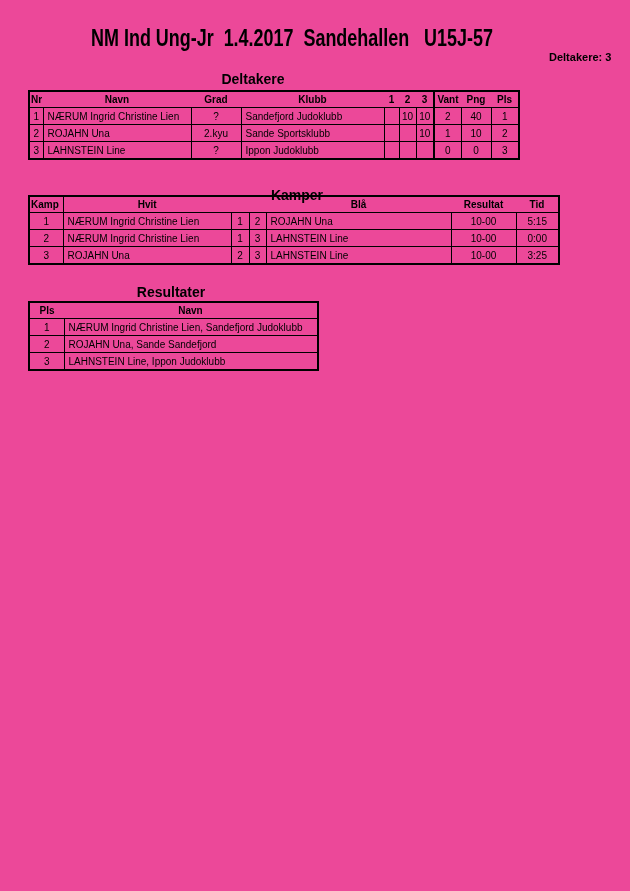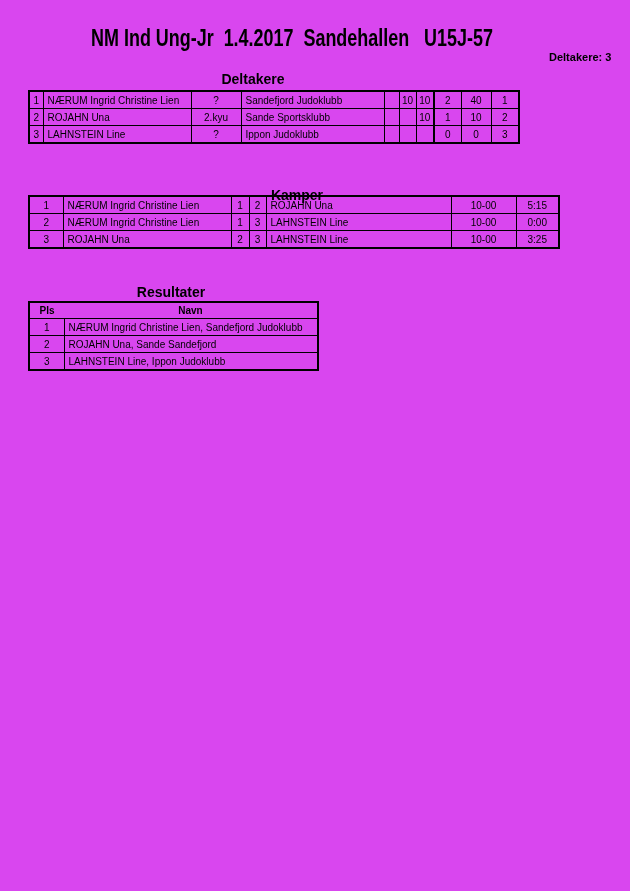--- a/index.html
+++ b/index.html
@@ -1,17 +1,17 @@
 <!DOCTYPE html>
 <html><head>
 <meta charset="utf-8">
 <style>
   html,body{margin:0;padding:0;background:#ffffff;}
   .sheet{
-    position:relative;width:630px;height:891px;background:#d946ef;
+    position:relative;width:630px;height:891px;background:#ec4899;
     font-family:"Liberation Sans","DejaVu Sans",sans-serif;color:#000000;overflow:hidden;
   }
   .title{
     position:absolute;top:25px;left:0;width:584px;text-align:center;
     font-size:23px;font-weight:bold;white-space:pre;
     transform:scaleX(0.78);transform-origin:50% 50%;
   }
   .count-label{
     position:absolute;top:51px;left:533px;font-size:11px;font-weight:bold;white-space:nowrap;margin-left:16px;
   }
@@ -59,20 +59,32 @@
           <col style="width:50px">
           <col style="width:143px">
         <col style="width:15px">
           <col style="width:17px">
           <col style="width:18px">
         <col style="width:27px">
           <col style="width:30px">
           <col style="width:28px">
       </colgroup>
       <tbody>
+          <tr>
+        <th class="tight">Nr</th>
+        <th>Navn</th>
+        <th>Grad</th>
+        <th>Klubb</th>
+        <th>1</th>
+        <th>2</th>
+        <th>3</th>
+        <th class="vant">Vant</th>
+        <th>Png</th>
+        <th>Pls</th>
+      </tr>
       <tr>
         <td>1</td>
         <td class="al">NÆRUM Ingrid Christine Lien</td>
         <td>?</td>
         <td class="al">Sandefjord Judoklubb</td>
         <td></td>
         <td>10</td>
         <td>10</td>
         <td class="vant">2</td>
         <td>40</td>
@@ -113,20 +125,29 @@
       <colgroup>
         <col style="width:34px">
           <col style="width:168px">
           <col style="width:18px">
           <col style="width:17px">
         <col style="width:185px">
           <col style="width:65px">
           <col style="width:43px">
       </colgroup>
       <tbody>
+          <tr>
+        <th class="tight">Kamp</th>
+        <th class="hvit">Hvit</th>
+        <th></th>
+        <th></th>
+        <th>Blå</th>
+        <th>Resultat</th>
+        <th>Tid</th>
+      </tr>
       <tr>
         <td>1</td>
         <td class="al">NÆRUM Ingrid Christine Lien</td>
         <td>1</td>
         <td>2</td>
         <td class="al">ROJAHN Una</td>
         <td>10-00</td>
         <td>5:15</td>
       </tr>
       <tr>

